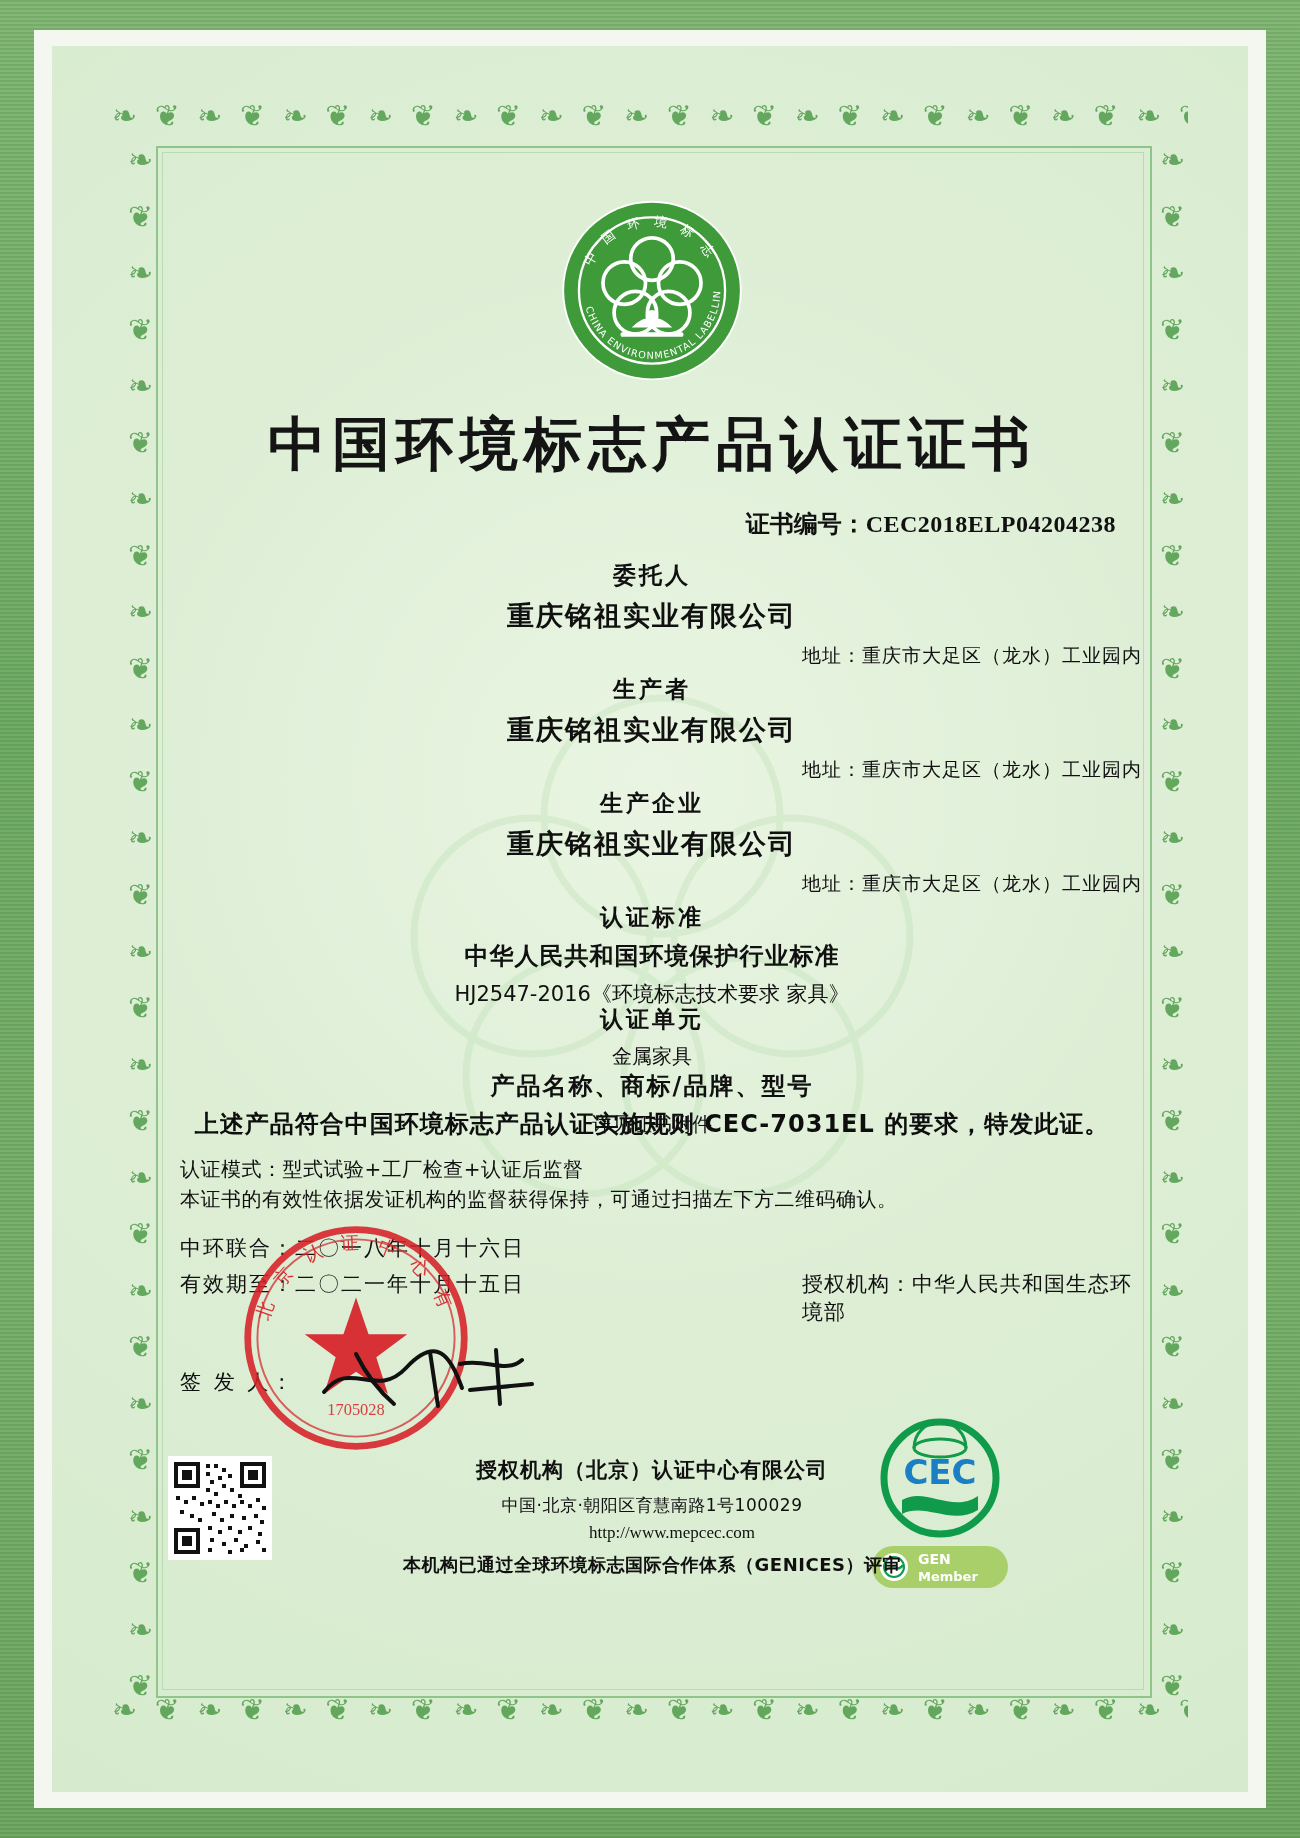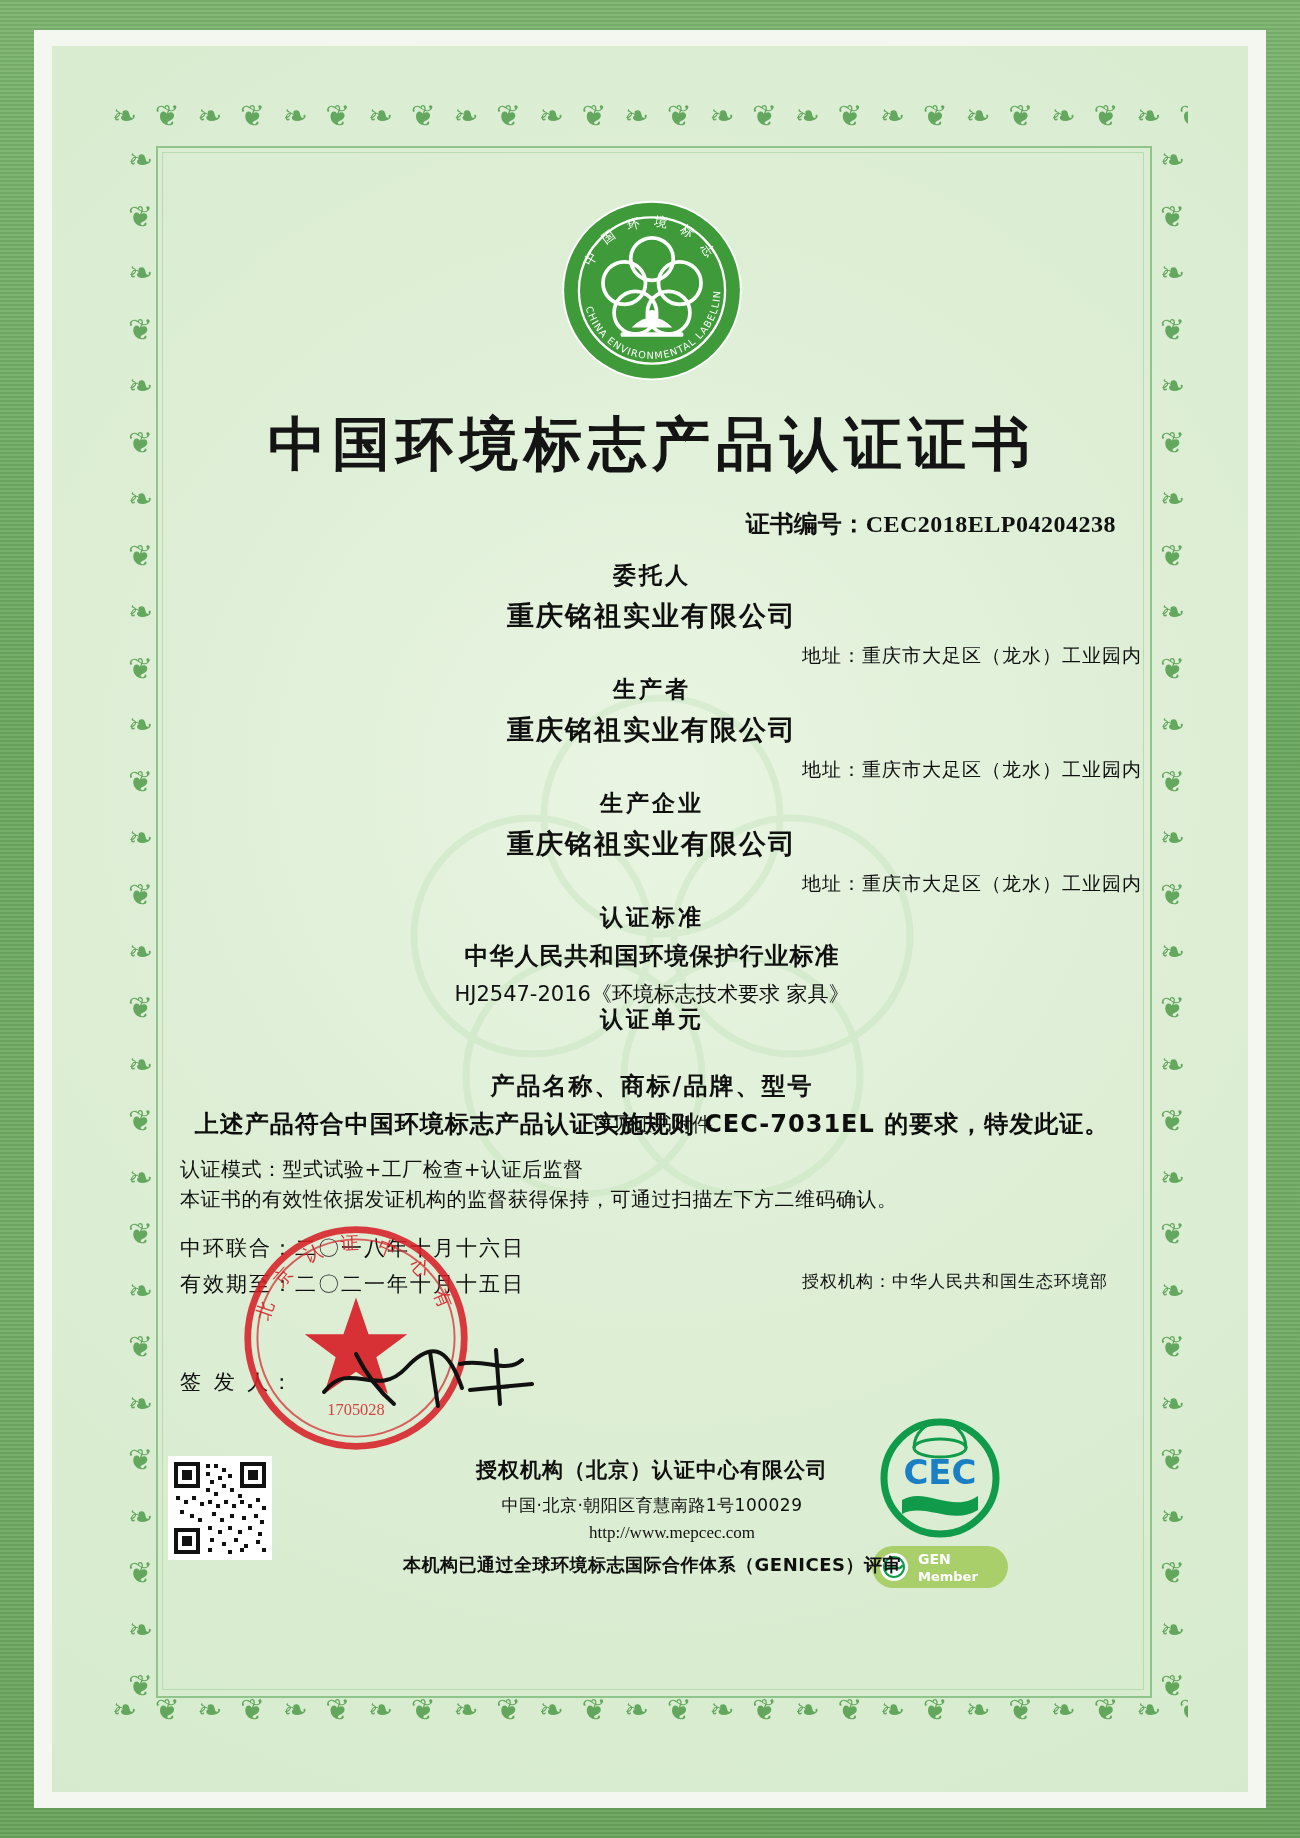--- a/index.html
+++ b/index.html
@@ -89,21 +89,21 @@
   }
   .issue-date{
     position:absolute;left:18px;top:1078px;font-size:21px;color:#101010;
     font-family:"DejaVu Sans",sans-serif;letter-spacing:2px;
   }
   .expire-date{
     position:absolute;left:18px;top:1114px;font-size:21px;color:#101010;
     font-family:Liberation Sans, sans-serif;letter-spacing:2px;text-align:center;
   }
   .authority{
-    position:absolute;left:640px;top:1114px;font-size:17px;color:#101010;
+    position:absolute;left:640px;top:1114px;font-size:21px;color:#101010;
     font-family:"DejaVu Sans",sans-serif;letter-spacing:1px;
   }
   .signer{
     position:absolute;left:18px;top:1212px;font-size:21px;color:#101010;
     font-family:"DejaVu Sans",sans-serif;letter-spacing:3px;
   }
 
   
   .seal{position:absolute;left:78px;top:1066px;width:232px;height:232px;}
   .sig{
@@ -203,20 +203,21 @@
     </div>
 
     <div class="blk" style="top:746px">
       <div class="lbl">认证标准</div>
       <div class="std">中华人民共和国环境保护行业标准</div>
       <div class="std2">HJ2547-2016《环境标志技术要求 家具》</div>
     </div>
 
     <div class="blk" style="top:848px">
       <div class="lbl">认证单元</div>
+      <div class="unit">金属家具</div>
     </div>
 
     <div class="blk" style="top:914px">
       <div class="prod">产品名称、商标/品牌、型号</div>
       <div class="prodsub">详见证书附件</div>
     </div>
 
     <div class="statement">上述产品符合中国环境标志产品认证实施规则 CEC-7031EL 的要求，特发此证。</div>
     <div class="mode">认证模式：型式试验+工厂检查+认证后监督</div>
     <div class="valid-note">本证书的有效性依据发证机构的监督获得保持，可通过扫描左下方二维码确认。</div>

